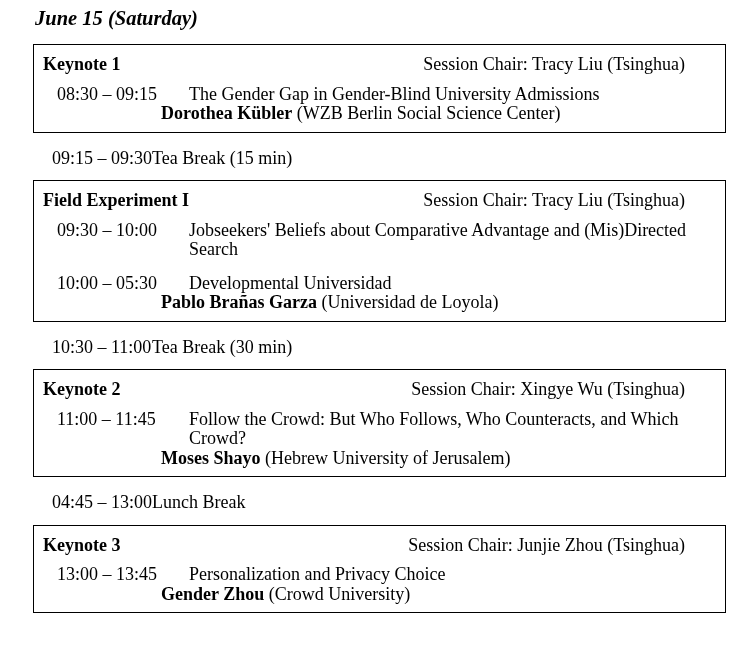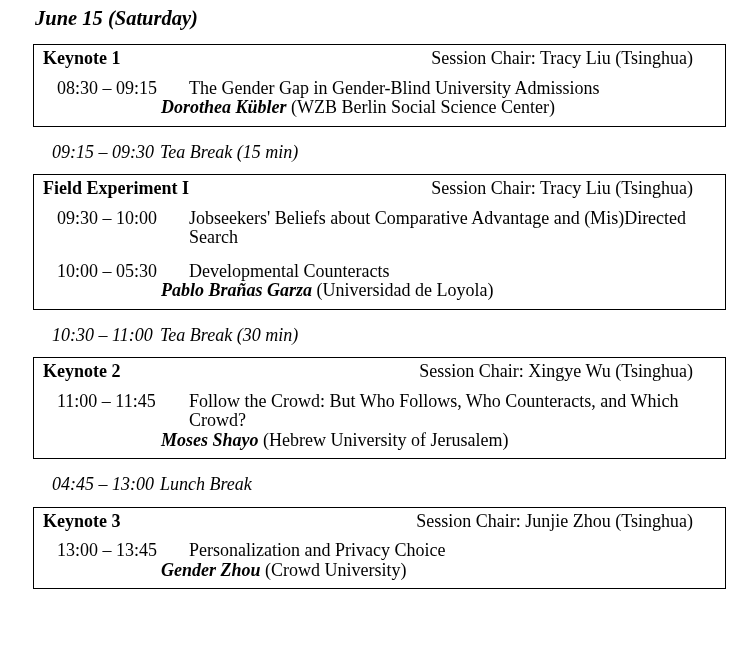--- a/index.html
+++ b/index.html
@@ -24,35 +24,35 @@
   .date-header {
     font-size: 20.5px;
     line-height: 25px;
     font-weight: bold;
     font-style: italic;
     margin: 0 0 13px 2px;
   }
   .session-box {
     box-sizing: border-box;
     border: 1.5px solid #000000;
-    padding: 4px 24px 8px 3px;
+    padding: 10px 24px 8px 3px;
   }
   .session-header {
     display: flex;
     justify-content: space-between;
     align-items: baseline;
     margin: 0 0 10px 0;
   }
   .session-name {
     font-weight: bold;
     margin-left: 6px;
     white-space: nowrap;
   }
   .session-chair {
-    margin-right: 8px;
+    margin-right: 16px;
     white-space: nowrap;
   }
   .talk {
     display: grid;
     grid-template-columns: 115px 540px;
     column-gap: 5px;
     margin-left: 4px;
   }
   .talk + .talk {
     margin-top: 14px;
@@ -63,28 +63,26 @@
   }
   .talk-title {
     display: block;
     margin-left: 28px;
   }
   .talk-speaker-line {
     display: block;
   }
   .speaker {
     font-weight: bold;
-    font-style: italic;
   }
   .break-row {
     display: grid;
     grid-template-columns: 115px auto;
-    column-gap: 9px;
+    column-gap: 1px;
     margin: 16px 0 12px 3px;
-    font-style: italic;
   }
 </style>
 </head>
 <body>
 
 <div class="page">
 
   <h1 class="date-header">June 15 (Saturday)</h1>
 
   <section class="session-box">
@@ -113,21 +111,21 @@
     </div>
     <div class="talk">
       <span class="talk-time">09:30 – 10:00</span>
       <span class="talk-info">
         <span class="talk-title">Jobseekers' Beliefs about Comparative Advantage and (Mis)Directed Search</span>
       </span>
     </div>
     <div class="talk">
       <span class="talk-time">10:00 – 05:30</span>
       <span class="talk-info">
-        <span class="talk-title">Developmental Counteracts</span>
+        <span class="talk-title">Developmental Universidad</span>
         <span class="talk-speaker-line"><b class="speaker">Pablo Brañas Garza</b> <span>(Universidad de Loyola)</span></span>
       </span>
     </div>
   </section>
 
   <div class="break-row">
     <span class="talk-time">10:30 – 11:00</span>
     <span>Tea Break (30 min)</span>
   </div>
 

